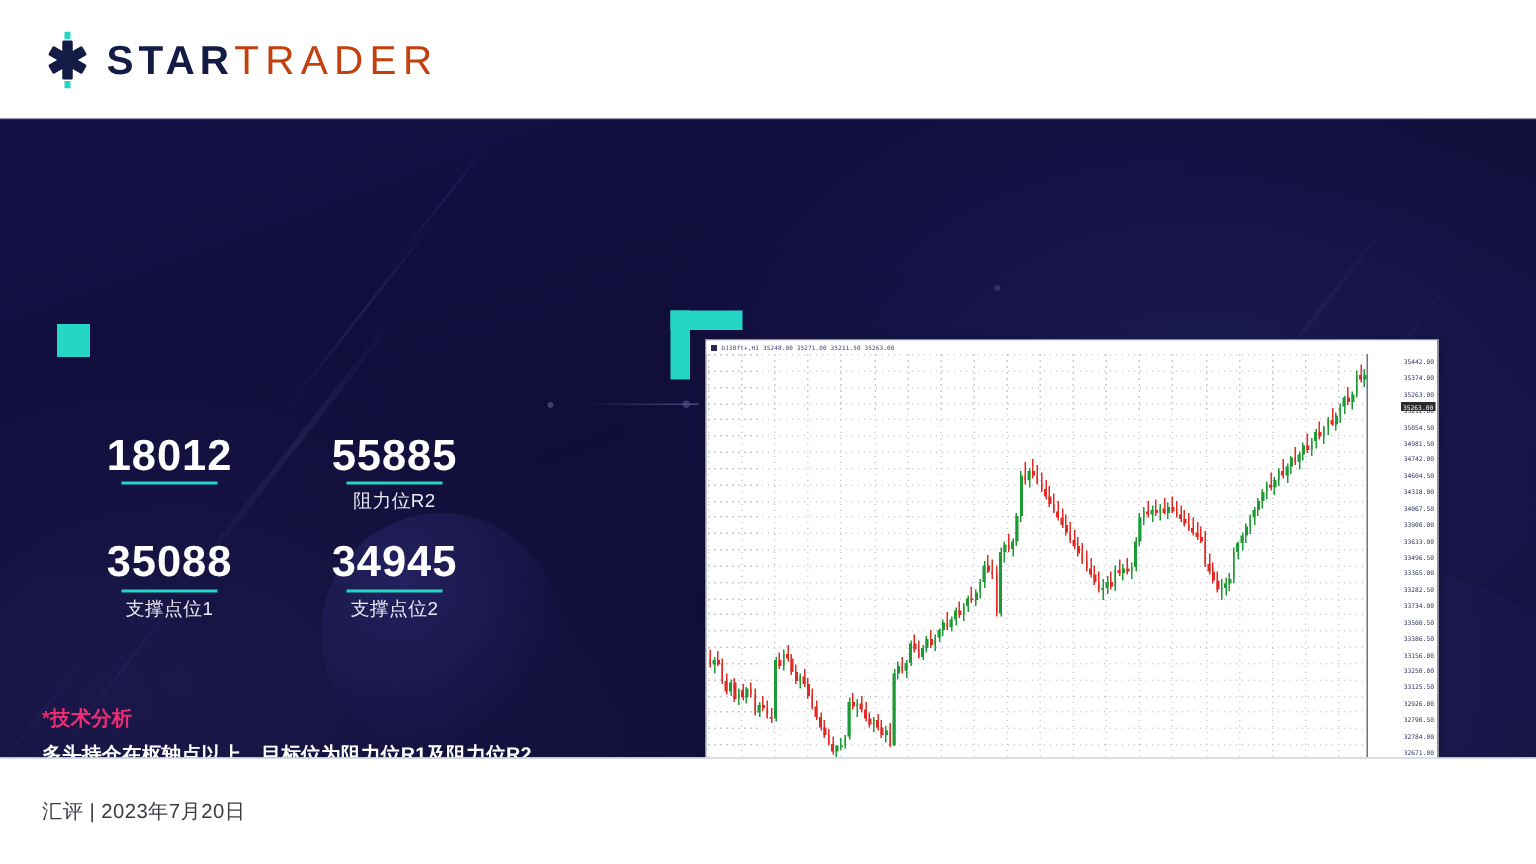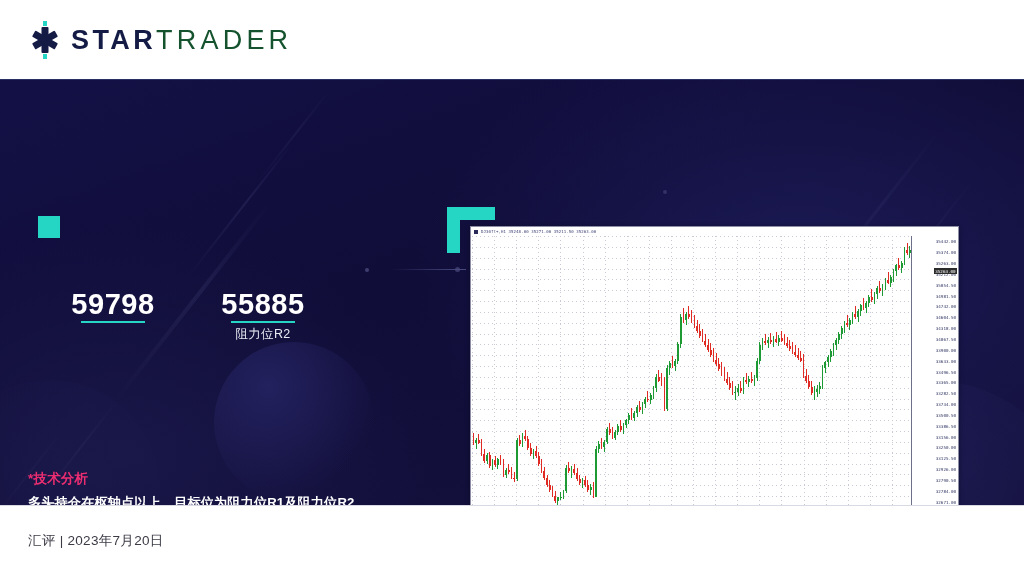--- a/index.html
+++ b/index.html
@@ -10,21 +10,21 @@
 
   
   .header { position:absolute; left:0; top:0; width:980px; height:80px;
     background:#ffffff; display:flex; align-items:center; }
   .logo-wrap { display:flex; align-items:center; margin-left:28px; }
   .logo-mark { position:relative; width:34px; height:38px; flex:none; }
   .logo-mark svg { display:block; }
   .logo-text { margin-left:9px; font-size:27px; letter-spacing:3.4px;
     font-weight:700; display:flex; align-items:baseline; }
   .logo-star { color:#141b45; }
-  .logo-trader { color:#14532d; font-weight:400; letter-spacing:4.2px;text-align:center; }
+  .logo-trader { color:#c2410c; font-weight:400; letter-spacing:4.2px;text-align:center; }
   .header-rule { position:absolute; left:0; top:79px; width:1024px; height:1px;
     background:#2a2f63; }
 
   
   .panel { position:absolute; left:0; top:80px; width:1024px; height:425px;
     background:#120f3e; overflow:hidden; }
   .panel-bg { position:absolute; inset:0;
     background:
       radial-gradient(620px 420px at 78% 46%, #1b1a55 0%, rgba(27,26,85,0) 62%),
       radial-gradient(520px 380px at 12% 88%, #191748 0%, rgba(25,23,72,0) 60%),
@@ -163,30 +163,42 @@
 
     <div class="title-row">
       <span class="title-square"></span>
     </div>
 
     <div class="stats">
 
 
       <div class="stat-row row-gap1">
         <div class="stat">
-          <div class="val">59798</div>
+          <div class="val">18012</div>
           <div class="ul"></div>
         </div>
         <div class="stat">
           <div class="val">55885</div>
           <div class="ul"></div>
           <div class="lbl">阻力位R2</div>
         </div>
       </div>
 
+      <div class="stat-row row-gap2">
+        <div class="stat">
+          <div class="val">35088</div>
+          <div class="ul"></div>
+          <div class="lbl">支撑点位1</div>
+        </div>
+        <div class="stat">
+          <div class="val">34945</div>
+          <div class="ul"></div>
+          <div class="lbl">支撑点位2</div>
+        </div>
+      </div>
     </div>
 
     <div class="analysis">
       <div class="an-title">*技术分析</div>
       <div class="an-body">
         <div>多头持仓在枢轴点以上，目标位为阻力位R1及阻力位R2。</div>
 
       </div>
     </div>
 

